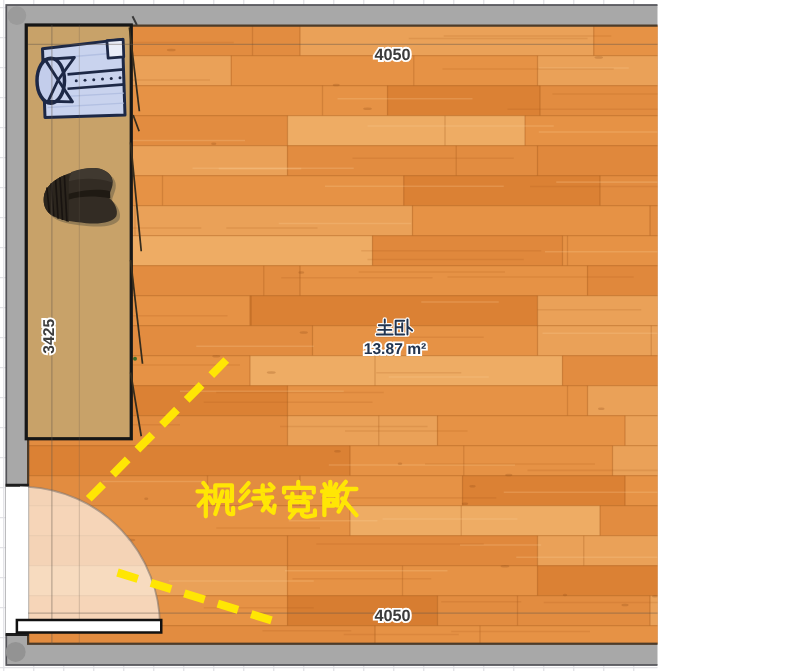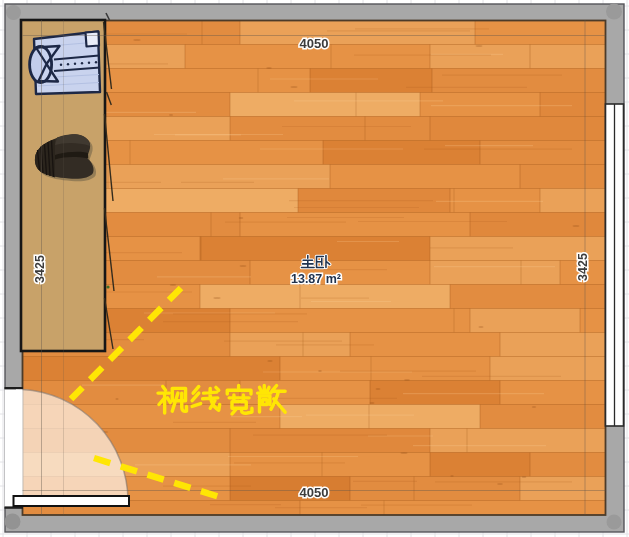--- a/index.html
+++ b/index.html
@@ -1,15 +1,15 @@
 <!DOCTYPE html>
 <html><head><meta charset="utf-8">
 <style>
 html,body{margin:0;padding:0;background:#fff;font-family:"Liberation Sans",sans-serif;}
-#c{position:relative;width:629px;height:537px;overflow:hidden;}
+#c{position:relative;width:526px;height:537px;overflow:hidden;}
 </style></head>
 <body>
 <div id="c">
 <svg width="629" height="537" viewBox="0 0 629 537">
 
 <rect x="0" y="0" width="629" height="537" fill="#ffffff"></rect>
 
 <g>
         <line x1="3.0" y1="0" x2="3.0" y2="537" stroke="#e2e2e6" stroke-width="1"></line>
 <line x1="27.0" y1="0" x2="27.0" y2="537" stroke="#e2e2e6" stroke-width="1"></line>

